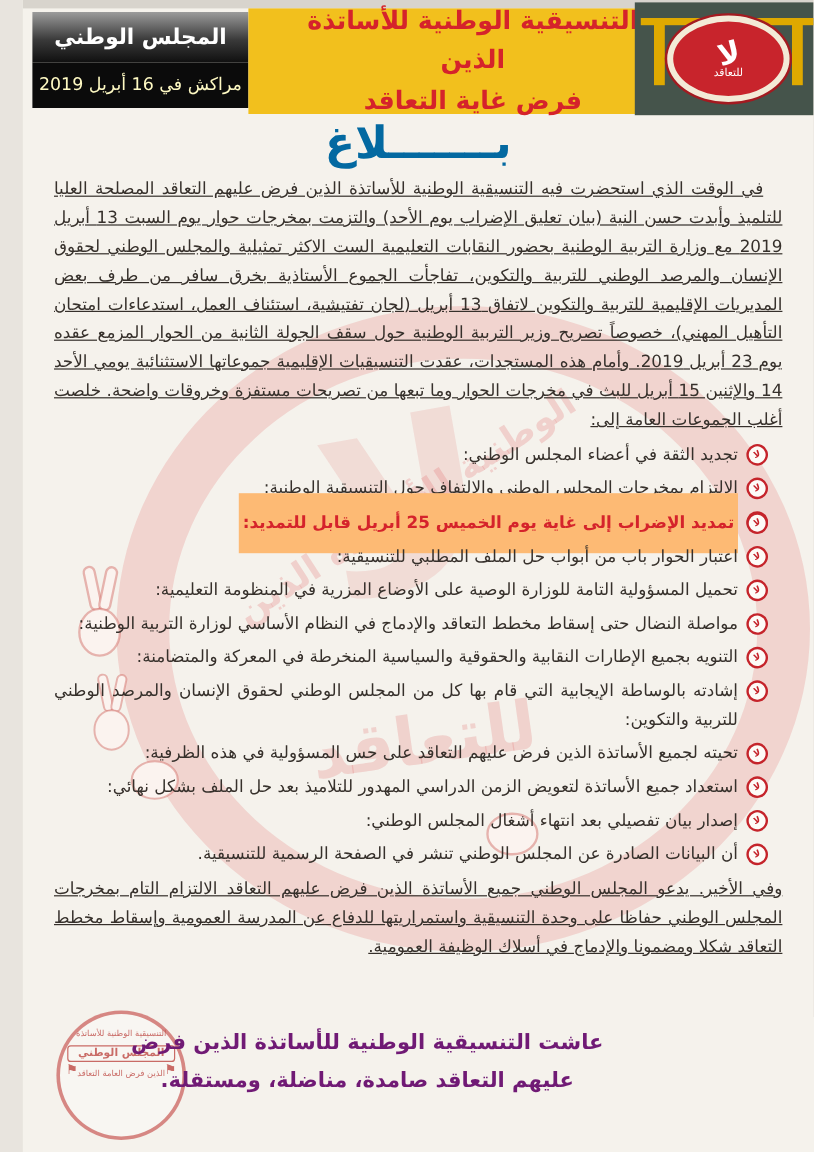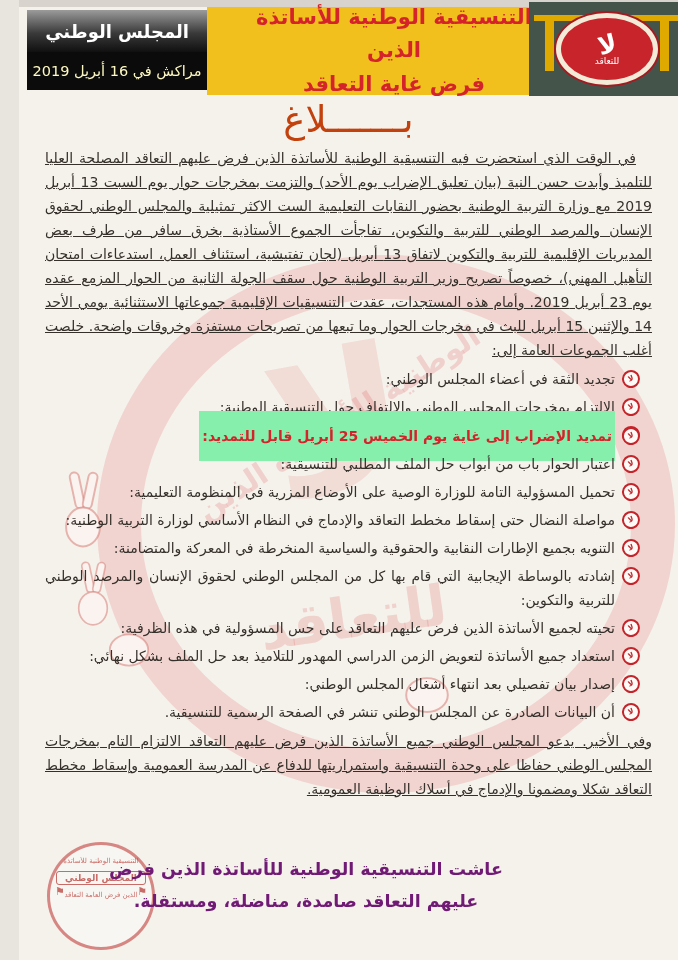--- a/index.html
+++ b/index.html
@@ -20,21 +20,21 @@
   .logo .bar-h{position:absolute;top:13px;left:5px;right:5px;height:6px;background:#dfa900;}
   .logo .bar-v{position:absolute;top:13px;width:9px;height:56px;background:#dfa900;}
   .logo .bar-v.r{right:16px;} .logo .bar-v.l{left:16px;}
   .logo .oval{position:absolute;left:50%;top:47px;transform:translate(-50%,-50%);
           width:92px;height:62px;background:#c8242c;border:5px solid #f3ead7;border-radius:50%;
           box-shadow:0 0 0 2px #a31a20;display:flex;flex-direction:column;align-items:center;justify-content:center;color:#fff;}
   .logo .la{font-size:25px;font-weight:bold;line-height:1;transform:rotate(-14deg);}
   .logo .sub{font-size:9px;margin-top:-1px;}
 
   .headline{position:absolute;top:98px;left:0;right:0;text-align:center;z-index:2;
-          color:#c2410c;font-size:37px;font-weight:normal;}
+          color:#0369a1;font-size:37px;font-weight:bold;}
 
   
   .watermark{position:absolute;inset:0;z-index:1;pointer-events:none;}
   .wm-ring{position:absolute;left:78px;top:255px;width:490px;height:450px;
           border:44px solid rgba(224,96,96,0.20);border-radius:50%;}
   .wm-la{position:absolute;left:248px;top:330px;font-size:190px;font-weight:bold;line-height:1;
           color:rgba(224,96,96,0.15);transform:rotate(-10deg);}
   .wm-word{position:absolute;left:240px;top:585px;font-size:56px;font-weight:bold;
           color:rgba(224,96,96,0.22);transform:rotate(-8deg);}
   .wm-arc{position:absolute;left:118px;top:318px;font-size:30px;font-weight:bold;white-space:nowrap;
@@ -44,21 +44,21 @@
   
   .content{position:absolute;top:146px;right:26px;left:26px;z-index:2;
           color:#36302b;font-size:14px;line-height:24px;text-align:justify;}
   .content p{margin:0 0 5px 0;text-decoration:underline;}
   .content p.indent{text-indent:16px;}
   ul.bullets{list-style:none;margin:0 0 5px 0;padding:0 12px 0 0;}
   ul.bullets li{position:relative;padding-right:25px;margin-bottom:4px;}
   .bicon{position:absolute;right:0;top:3px;width:14px;height:14px;border:2px solid #c5242b;border-radius:50%;
           color:#c5242b;font-size:7.5px;font-weight:bold;background:#fdfbf7;
           display:flex;align-items:center;justify-content:center;transform:rotate(-20deg);}
-  .btext.highlight{background:#86efac;color:#d5232b;font-weight:bold;padding:17px 3px;}
+  .btext.highlight{background:#fdba74;color:#d5232b;font-weight:bold;padding:17px 3px;}
 
   
   .footer{position:absolute;left:0;right:0;bottom:6px;height:116px;z-index:2;}
   .stamp{position:absolute;left:28px;top:4px;width:102px;height:102px;border:3px solid rgba(195,75,70,0.65);
           border-radius:50%;color:rgba(185,60,55,0.75);text-align:center;background:rgba(255,255,255,0.3);}
   .stamp .arc{font-size:7px;white-space:nowrap;overflow:hidden;margin:0 6px;}
   .stamp .arc.top{margin-top:12px;}
   .stamp .cbox{border:1.5px solid rgba(185,60,55,0.75);border-radius:3px;width:fit-content;
           margin:6px auto;padding:1px 8px;font-size:9px;font-weight:bold;}
   .stamp .flag{position:absolute;top:40px;font-size:11px;}

